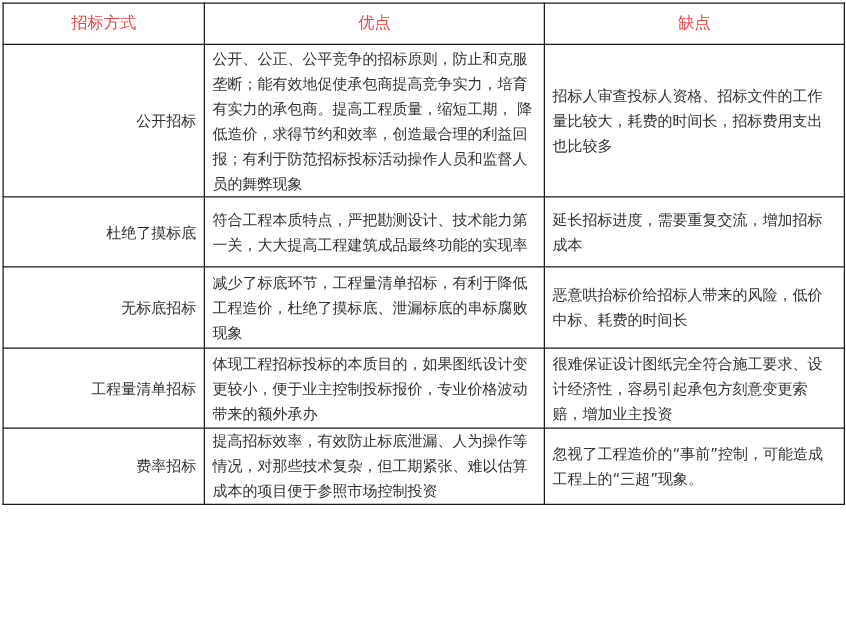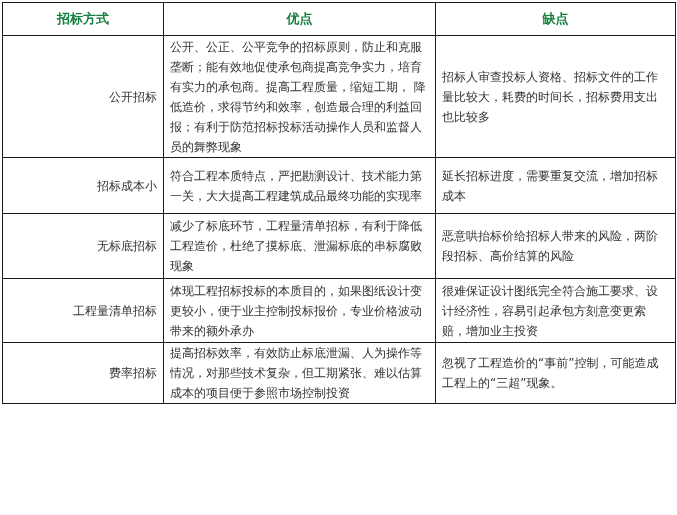--- a/index.html
+++ b/index.html
@@ -13,26 +13,26 @@
     font-size: 12px;
   }
   .tbl td, .tbl th {
     border: 1.5px solid #1a1a1a;
     padding: 0 6px;
     vertical-align: middle;
     line-height: 20px;
     overflow: hidden;
   }
   .tbl th {
-    font-weight: bold;
+    font-weight: normal;
     font-size: 13px;
     text-align: center;
     height: 32px;
     padding: 0;
-    color: #15803d;
+    color: #ef4444;
   }
   .c-method { width: 148px; text-align: right; padding: 0; }
   .c-pro { width: 259px; }
   .c-con { width: 227px; }
   .tbl td.c-pro, .tbl td.c-con { text-align: left; }
 </style>
 </head>
 <body>
 
 <table class="tbl">
@@ -43,28 +43,28 @@
       <th class="c-con">缺点</th>
     </tr>
   </thead>
   <tbody>
     <tr style="height:122px;">
       <td class="c-method">公开招标</td>
       <td class="c-pro">公开、公正、公平竞争的招标原则，防止和克服垄断；能有效地促使承包商提高竞争实力，培育有实力的承包商。提高工程质量，缩短工期， 降低造价，求得节约和效率，创造最合理的利益回报；有利于防范招标投标活动操作人员和监督人员的舞弊现象</td>
       <td class="c-con">招标人审查投标人资格、招标文件的工作量比较大，耗费的时间长，招标费用支出也比较多</td>
     </tr>
     <tr style="height:56px;">
-      <td class="c-method">招标成本小</td>
+      <td class="c-method">杜绝了摸标底</td>
       <td class="c-pro">符合工程本质特点，严把勘测设计、技术能力第一关，大大提高工程建筑成品最终功能的实现率</td>
       <td class="c-con">延长招标进度，需要重复交流，增加招标成本</td>
     </tr>
     <tr style="height:65px;">
       <td class="c-method">无标底招标</td>
       <td class="c-pro">减少了标底环节，工程量清单招标，有利于降低工程造价，杜绝了摸标底、泄漏标底的串标腐败现象</td>
-      <td class="c-con">恶意哄抬标价给招标人带来的风险，两阶段招标、高价结算的风险</td>
+      <td class="c-con">恶意哄抬标价给招标人带来的风险，低价中标、耗费的时间长</td>
     </tr>
     <tr style="height:64px;">
       <td class="c-method">工程量清单招标</td>
       <td class="c-pro">体现工程招标投标的本质目的，如果图纸设计变更较小，便于业主控制投标报价，专业价格波动带来的额外承办</td>
       <td class="c-con">很难保证设计图纸完全符合施工要求、设计经济性，容易引起承包方刻意变更索赔，增加业主投资</td>
     </tr>
     <tr style="height:58px;">
       <td class="c-method">费率招标</td>
       <td class="c-pro">提高招标效率，有效防止标底泄漏、人为操作等情况，对那些技术复杂，但工期紧张、难以估算成本的项目便于参照市场控制投资</td>
       <td class="c-con">忽视了工程造价的“事前”控制，可能造成工程上的“三超”现象。</td>

